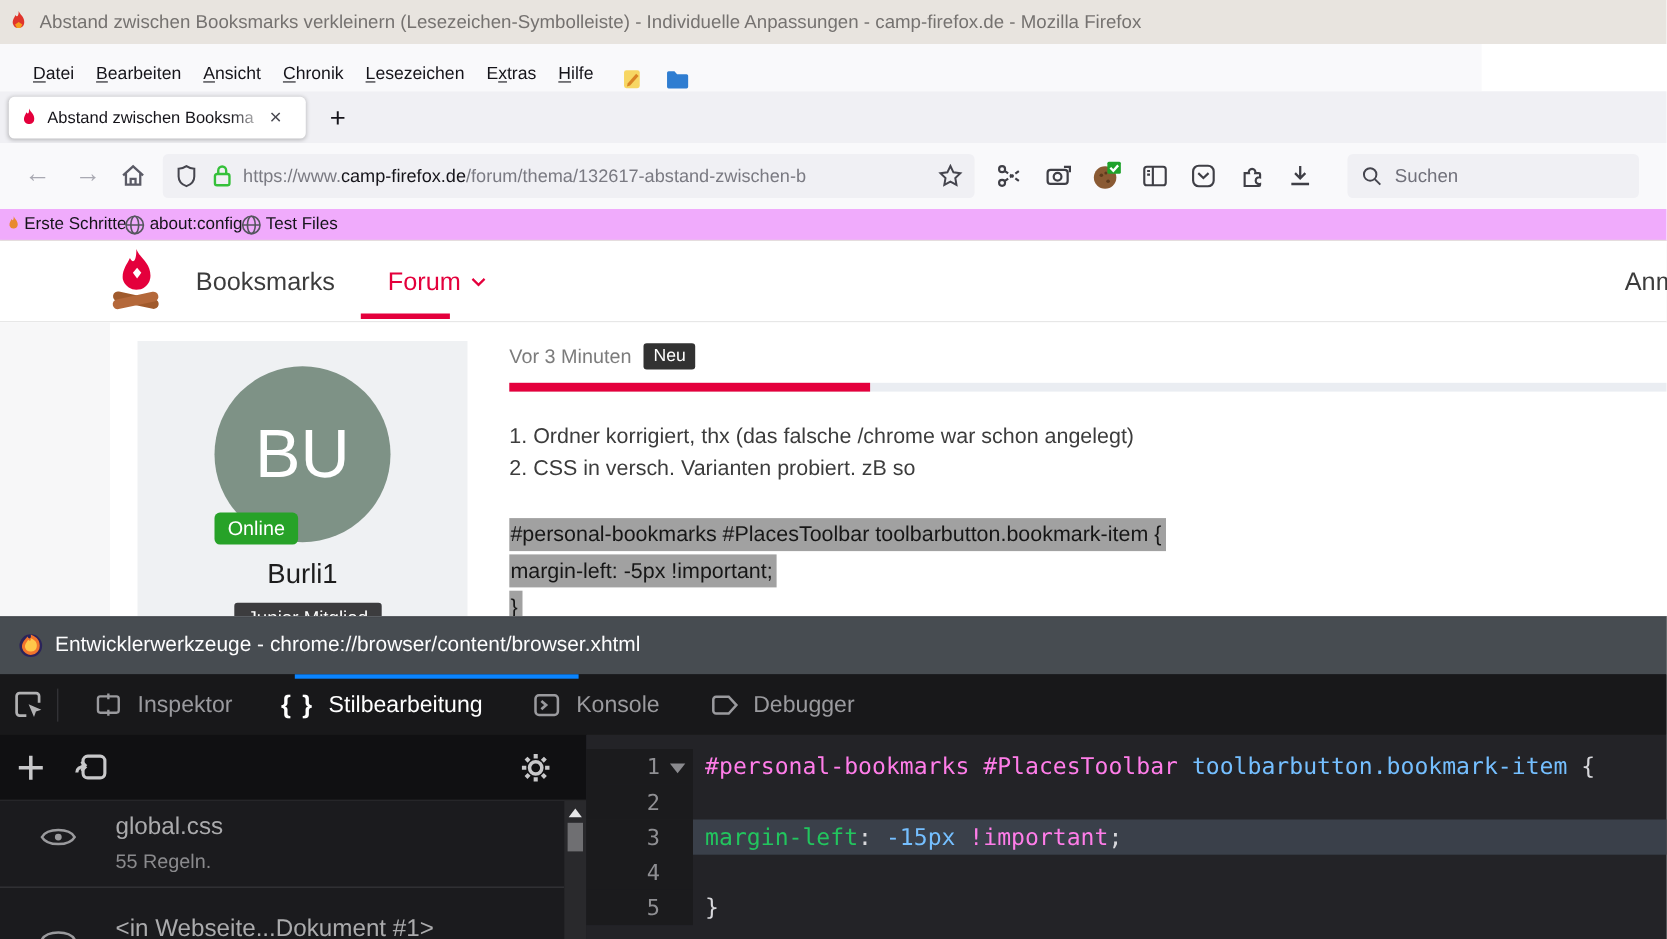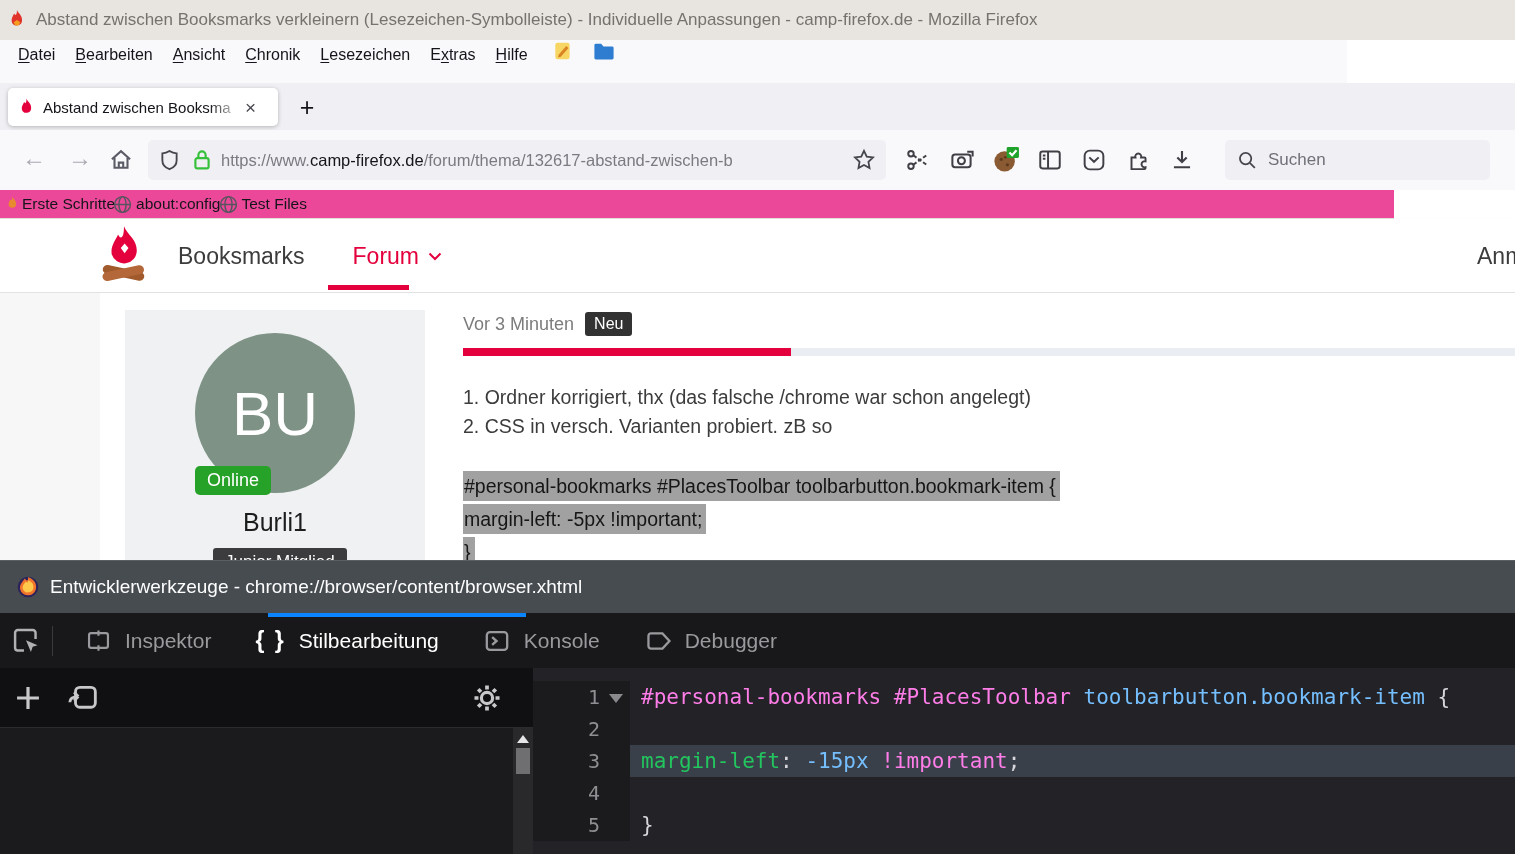--- a/index.html
+++ b/index.html
@@ -8,21 +8,21 @@
   .abs { position:absolute; }
   svg { display:block; }
 
   
   .titlebar { position:absolute; left:0; top:0; width:1515px; height:40px;
     background:#e8e4df; display:flex; align-items:center; padding-left:6px; gap:8px; }
   .titlebar .wtitle { font-size:17px; color:#757270; white-space:nowrap; overflow:hidden; }
 
   
   .menubar { position:absolute; left:0; top:40px; width:1347px; height:43px;
-    background:#f9f9fb; display:flex; align-items:flex-start; padding-left:8px; }
+    background:#f9f9fb; display:flex; align-items:flex-end; padding-left:20px; }
   .mi { font-size:16px; color:#15141a; padding:6px 10px; cursor:default; }
   .ak { text-decoration:underline; text-underline-offset:2px; }
   .menu-icons { display:flex; align-items:center; gap:18px; margin-left:14px; }
 
   
   .tabbar { position:absolute; left:0; top:83px; width:1515px; height:47px; background:#f0f0f4; }
   .tab { position:absolute; left:8px; top:5px; width:270px; height:38px; background:#fff;
     border-radius:5px; box-shadow:0 1px 4px rgba(0,0,0,.25); display:flex; align-items:center;
     padding:0 8px 0 10px; }
   .tab-title { font-size:15px; color:#15141a; white-space:nowrap; overflow:hidden; width:200px;
@@ -41,21 +41,21 @@
   .url { font-size:16.5px; white-space:nowrap; overflow:hidden; margin-left:8px; flex:1; }
   .url .dim { color:#7a7a82; }
   .url .dom { color:#15141a; }
   .ext-row { position:absolute; top:10px; left:896px; display:flex; align-items:center; }
   .ext-btn { width:44px; height:40px; display:flex; align-items:center; justify-content:center; }
   .searchbox { position:absolute; left:1225px; top:10px; width:265px; height:40px;
     background:#f0f0f4; border-radius:5px; display:flex; align-items:center; padding:0 12px; gap:10px; }
   .searchbox .ph { font-size:17px; color:#70707a; }
 
   
-  .bookmarksbar { position:absolute; left:0; top:190px; width:1394px; height:29px; background:#ec4899;
+  .bookmarksbar { position:absolute; left:0; top:190px; width:1515px; height:29px; background:#f0abfc;
     border-bottom:1px solid #e4e0da; display:flex; align-items:center; padding-left:6px; }
   .bm { display:flex; align-items:center; font-size:15.5px; color:#15141a; }
   .bm + .bm { margin-left:-3px;align-items:center; }
   .bm svg { margin-right:3px; }
 
   
   .siteheader { position:absolute; left:0; top:219px; width:1515px; height:74px; background:#fff;
     border-bottom:1px solid #e2e2e2; box-shadow:0 1px 3px rgba(0,0,0,.06); }
   .logo { position:absolute; left:98px; top:6px; }
   .site-nav { position:absolute; left:178px; top:0; height:74px; display:flex; align-items:center; gap:48px; }
@@ -402,20 +402,44 @@
         <span class="gear">
           <svg width="32" height="32" viewBox="0 0 24 24">
             <circle cx="12" cy="12" r="4.2" fill="none" stroke="#c8c8ca" stroke-width="2.4"></circle>
             <g stroke="#c8c8ca" stroke-width="2.8">
               <path d="M12 2.6 V5.6 M12 18.4 V21.4 M2.6 12 H5.6 M18.4 12 H21.4 M5.4 5.4 L7.5 7.5 M16.5 16.5 L18.6 18.6 M18.6 5.4 L16.5 7.5 M7.5 16.5 L5.4 18.6"></path>
             </g>
           </svg>
         </span>
       </div>
 
+      <div class="sheet-list">
+        <div class="sheet">
+          <span class="sheet-eye">
+            <svg width="34" height="22" viewBox="0 0 24 15">
+                <path d="M1.5 7.5 C5 1.5 19 1.5 22.5 7.5 C19 13.5 5 13.5 1.5 7.5 Z" fill="none" stroke="#9a9a9d" stroke-width="1.6"></path>
+                <circle cx="12" cy="7.5" r="2.2" fill="#9a9a9d"></circle>
+              </svg>
+          </span>
+          <span>
+            <div class="sheet-name">global.css</div>
+            <div class="sheet-meta">55 Regeln.</div>
+          </span>
+        </div>
+        <div class="sheet sheet2">
+          <span class="sheet-eye" style="padding-top:26px;">
+            <svg width="34" height="22" viewBox="0 0 24 15">
+                <path d="M1.5 7.5 C5 1.5 19 1.5 22.5 7.5" fill="none" stroke="#9a9a9d" stroke-width="1.6"></path>
+              </svg>
+          </span>
+          <span>
+            <div class="sheet-name">&lt;in Webseite...Dokument #1&gt;</div>
+          </span>
+        </div>
+      </div>
 
       <div class="dt-scroll">
         <div class="scroll-up"></div>
         <div class="scroll-thumb"></div>
       </div>
     </div>
 
     <div class="editor">
       <div class="erow">
         <span class="gut"><span>1</span><span class="fold"></span></span>

